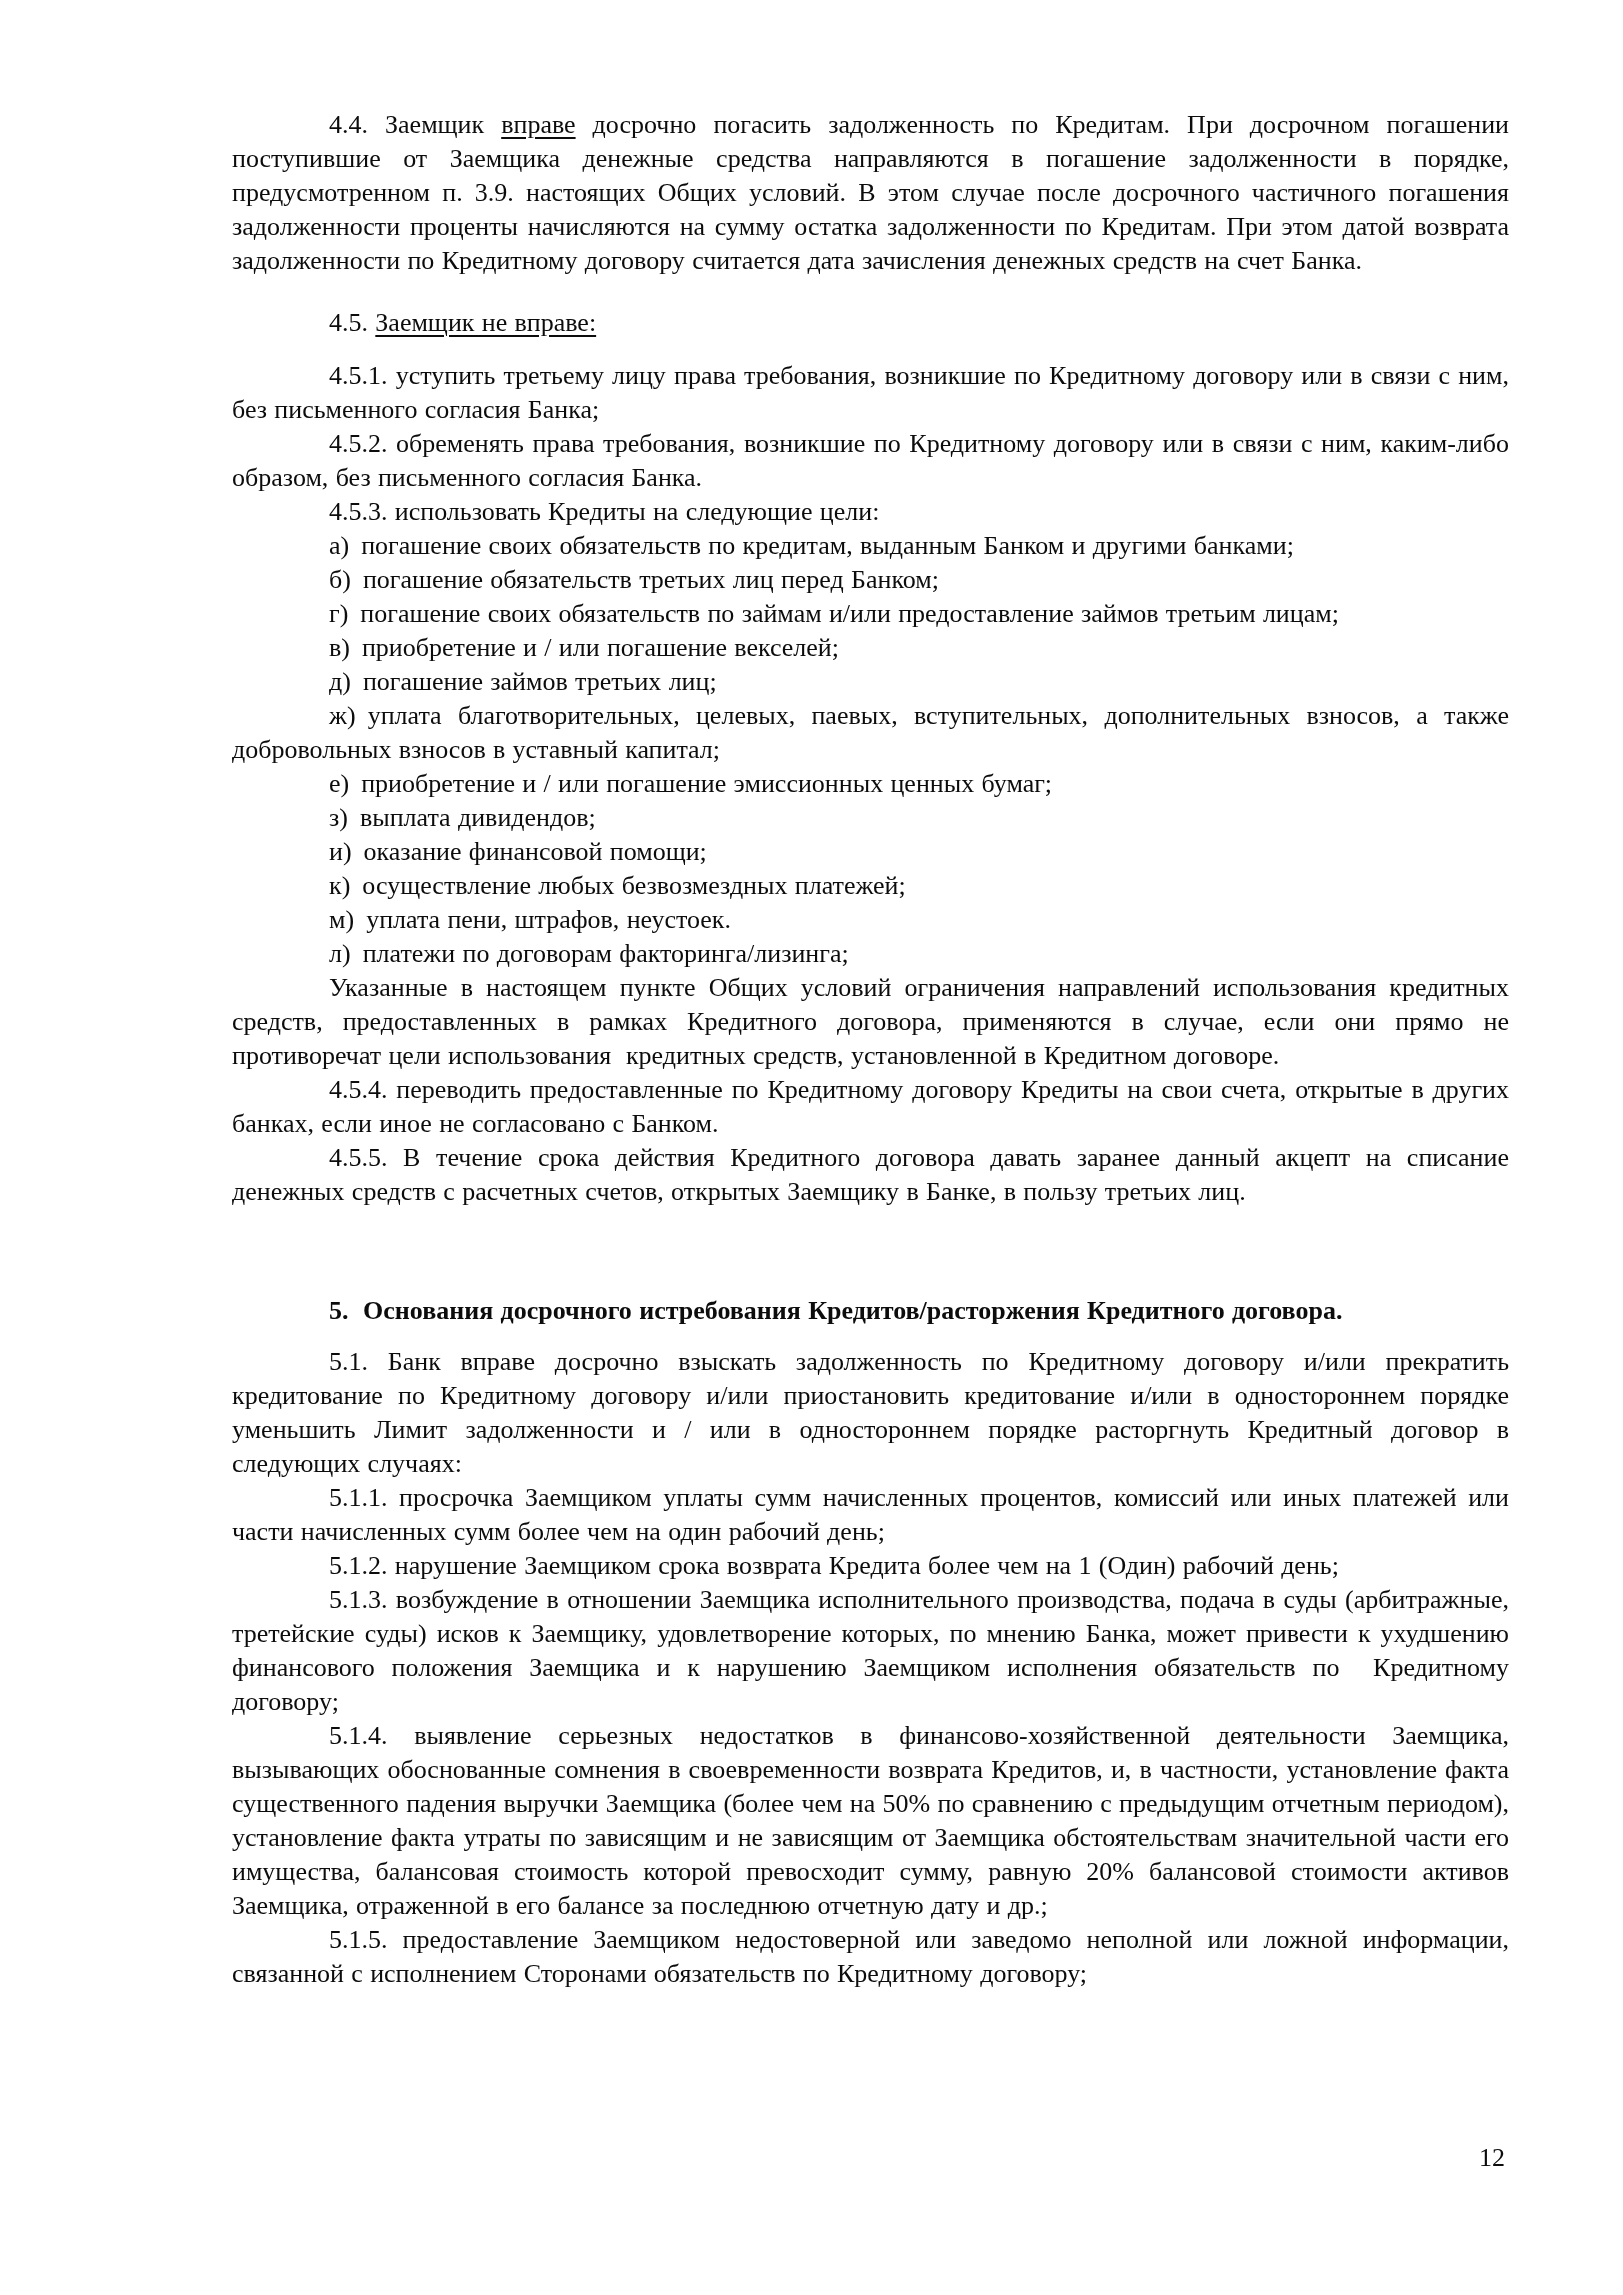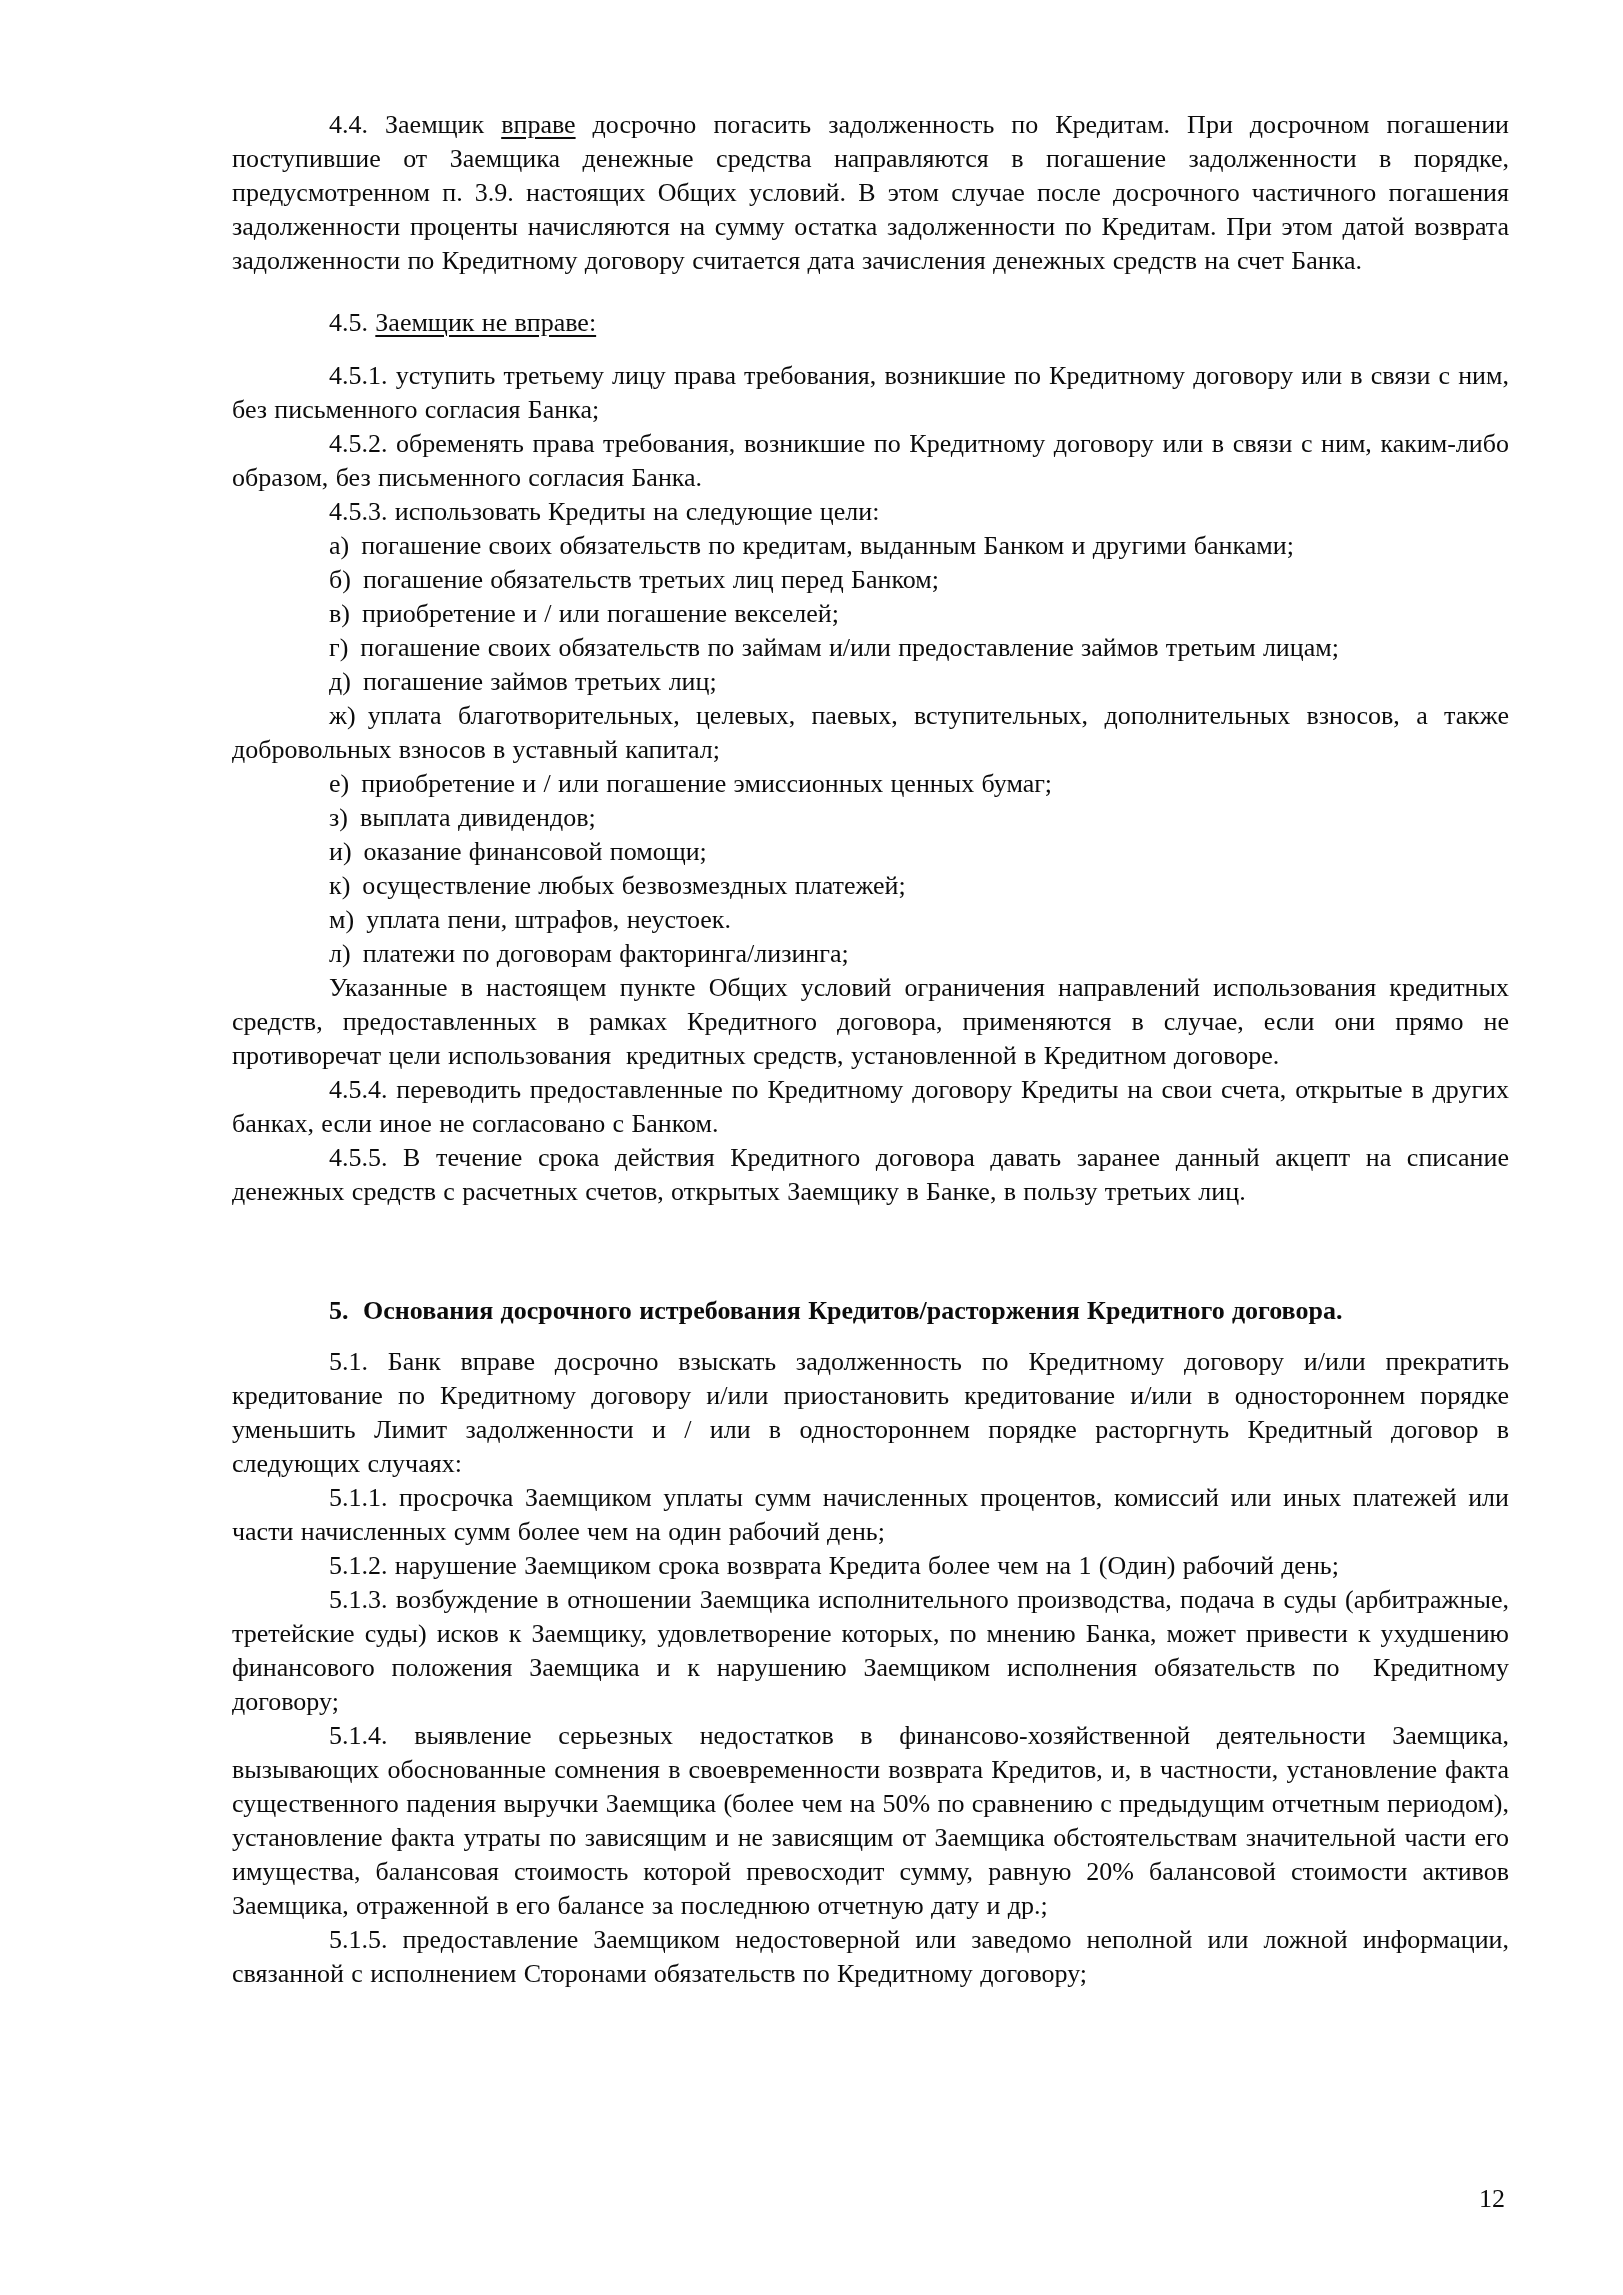--- a/index.html
+++ b/index.html
@@ -42,41 +42,40 @@
   .sp22  { margin-top: 18.6px; }
   .sp100 { margin-top: 85px; }
   .sp20  { margin-top: 17px; }
   .page-number {
     position: absolute;
     top: 2141px;
     right: 118px;
     font-size: 26px;
     line-height: 34px;
     text-align: right;
-    margin-top: 41px;
   }
 </style>
 </head>
 <body>
 
 <div class="page">
   <div class="content">
 
     <p class="para"><span>4.4. Заемщик </span><span class="u">вправе</span><span> досрочно погасить задолженность по Кредитам. При досрочном погашении поступившие от Заемщика денежные средства направляются в погашение задолженности в порядке, предусмотренном п. 3.9. настоящих Общих условий. В этом случае после досрочного частичного погашения задолженности проценты начисляются на сумму остатка задолженности по Кредитам. При этом датой возврата задолженности по Кредитному договору считается дата зачисления денежных средств на счет Банка.</span></p>
 
     <p class="para sp25"><span>4.5. </span><span class="u">Заемщик не вправе:</span></p>
 
     <p class="para sp22">4.5.1. уступить третьему лицу права требования, возникшие по Кредитному договору или в связи с ним, без письменного согласия Банка;</p>
     <p class="para">4.5.2. обременять права требования, возникшие по Кредитному договору или в связи с ним, каким-либо образом, без письменного согласия Банка.</p>
     <p class="para">4.5.3. использовать Кредиты на следующие цели:</p>
 
     <p class="para"><span class="li-label">а)</span><span>погашение своих обязательств по кредитам, выданным Банком и другими банками;</span></p>
     <p class="para"><span class="li-label">б)</span><span>погашение обязательств третьих лиц перед Банком;</span></p>
+    <p class="para"><span class="li-label">г)</span><span>погашение своих обязательств по займам и/или предоставление займов третьим лицам;</span></p>
     <p class="para"><span class="li-label">в)</span><span>приобретение и / или погашение векселей;</span></p>
-    <p class="para"><span class="li-label">г)</span><span>погашение своих обязательств по займам и/или предоставление займов третьим лицам;</span></p>
     <p class="para"><span class="li-label">д)</span><span>погашение займов третьих лиц;</span></p>
     <p class="para"><span class="li-label">ж)</span><span>уплата благотворительных, целевых, паевых, вступительных, дополнительных взносов, а также добровольных взносов в уставный капитал;</span></p>
     <p class="para"><span class="li-label">е)</span><span>приобретение и / или погашение эмиссионных ценных бумаг;</span></p>
     <p class="para"><span class="li-label">з)</span><span>выплата дивидендов;</span></p>
     <p class="para"><span class="li-label">и)</span><span>оказание финансовой помощи;</span></p>
     <p class="para"><span class="li-label">к)</span><span>осуществление любых безвозмездных платежей;</span></p>
     <p class="para"><span class="li-label">м)</span><span>уплата пени, штрафов, неустоек.</span></p>
     <p class="para"><span class="li-label">л)</span><span>платежи по договорам факторинга/лизинга;</span></p>
 
     <p class="para">Указанные в настоящем пункте Общих условий ограничения направлений использования кредитных средств, предоставленных в рамках Кредитного договора, применяются в случае, если они прямо не противоречат цели использования&nbsp; кредитных средств, установленной в Кредитном договоре.</p>

